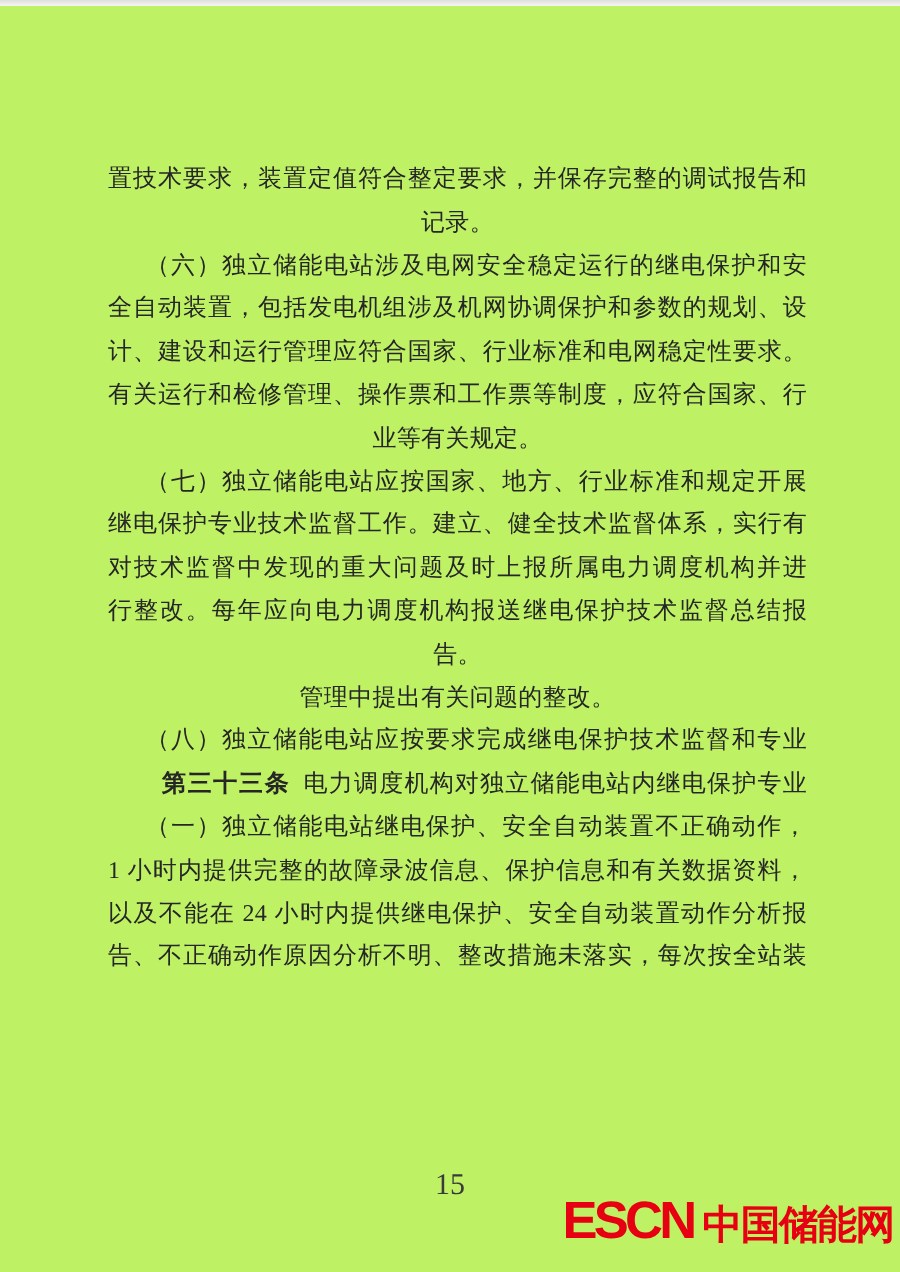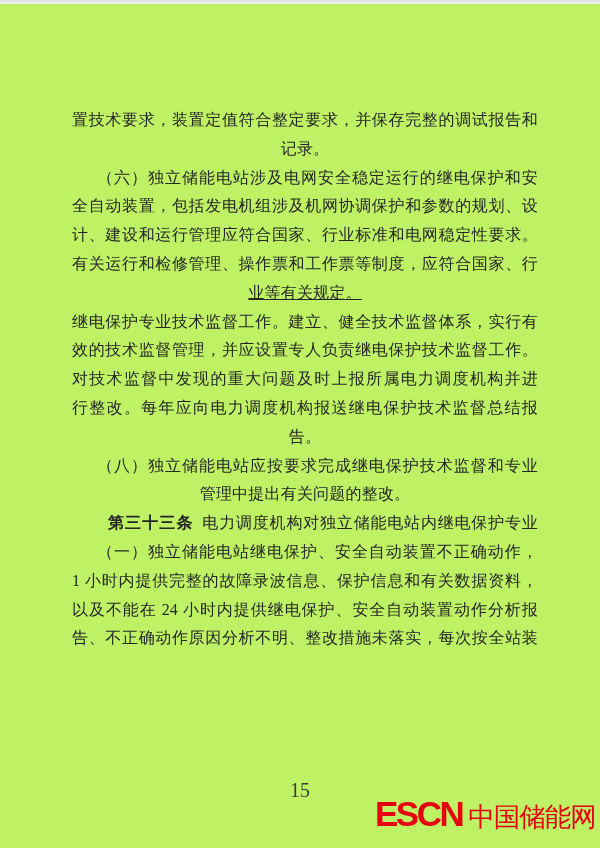--- a/index.html
+++ b/index.html
@@ -70,48 +70,48 @@
   }
   .logo-latin {
     font-family: "Liberation Sans", "DejaVu Sans", sans-serif;
     font-weight: 700;
     font-size: 35px;
     letter-spacing: -2.5px;
     line-height: 38px;
   }
   .logo-cn {
     font-family: "Liberation Sans", "DejaVu Sans", sans-serif;
-    font-weight: 400;
+    font-weight: 700;
     font-size: 26.5px;
     letter-spacing: -1px;
     margin-left: 6px;
     line-height: 38px;
   }
 </style>
 </head>
 <body>
 
 <div class="page">
   <div class="scan-edge"></div>
 
   <div class="content" id="document-body">
       <div class="line j" style="color: rgb(38, 38, 38);">置技术要求，装置定值符合整定要求，并保存完整的调试报告和</div>
       <div class="line" style="color: rgb(38, 38, 38);">记录。</div>
       <div class="line j i1" style="color: rgb(38, 38, 38);">（六）独立储能电站涉及电网安全稳定运行的继电保护和安</div>
       <div class="line j" style="color: rgb(38, 38, 38);">全自动装置，包括发电机组涉及机网协调保护和参数的规划、设</div>
       <div class="line j" style="color: rgb(38, 38, 38);">计、建设和运行管理应符合国家、行业标准和电网稳定性要求。</div>
       <div class="line j" style="color: rgb(38, 38, 38);">有关运行和检修管理、操作票和工作票等制度，应符合国家、行</div>
-      <div class="line" style="color: rgb(38, 38, 38); text-decoration: underline;">业等有关规定。</div>
+      <div class="line" style="color: rgb(38, 38, 38);">业等有关规定。</div>
+      <div class="line j i1" style="color: rgb(38, 38, 38);">（七）独立储能电站应按国家、地方、行业标准和规定开展</div>
       <div class="line j" style="color: rgb(38, 38, 38);">继电保护专业技术监督工作。建立、健全技术监督体系，实行有</div>
-      <div class="line j" style="color: rgb(38, 38, 38);">效的技术监督管理，并应设置专人负责继电保护技术监督工作。</div>
       <div class="line j" style="color: rgb(38, 38, 38);">对技术监督中发现的重大问题及时上报所属电力调度机构并进</div>
       <div class="line j" style="color: rgb(38, 38, 38);">行整改。每年应向电力调度机构报送继电保护技术监督总结报</div>
       <div class="line" style="color: rgb(38, 38, 38);">告。</div>
+      <div class="line" style="color: rgb(38, 38, 38);">管理中提出有关问题的整改。</div>
       <div class="line j i1" style="color: rgb(38, 38, 38);">（八）独立储能电站应按要求完成继电保护技术监督和专业</div>
-      <div class="line" style="color: rgb(38, 38, 38);">管理中提出有关问题的整改。</div>
       <div class="line j i2" style="color: rgb(38, 38, 38);"><span class="term">第三十三条</span> 电力调度机构对独立储能电站内继电保护专业</div>
       <div class="line j i1" style="color: rgb(38, 38, 38);">（一）独立储能电站继电保护、安全自动装置不正确动作，</div>
       <div class="line j" style="color: rgb(38, 38, 38);">1 小时内提供完整的故障录波信息、保护信息和有关数据资料，</div>
       <div class="line j" style="color: rgb(38, 38, 38);">以及不能在 24 小时内提供继电保护、安全自动装置动作分析报</div>
       <div class="line j" style="color: rgb(38, 38, 38);">告、不正确动作原因分析不明、整改措施未落实，每次按全站装</div>
     </div>
 
   <div class="page-number">15</div>
 
   <div class="logo" id="escn-logo" style="color: rgb(230, 0, 18);">

